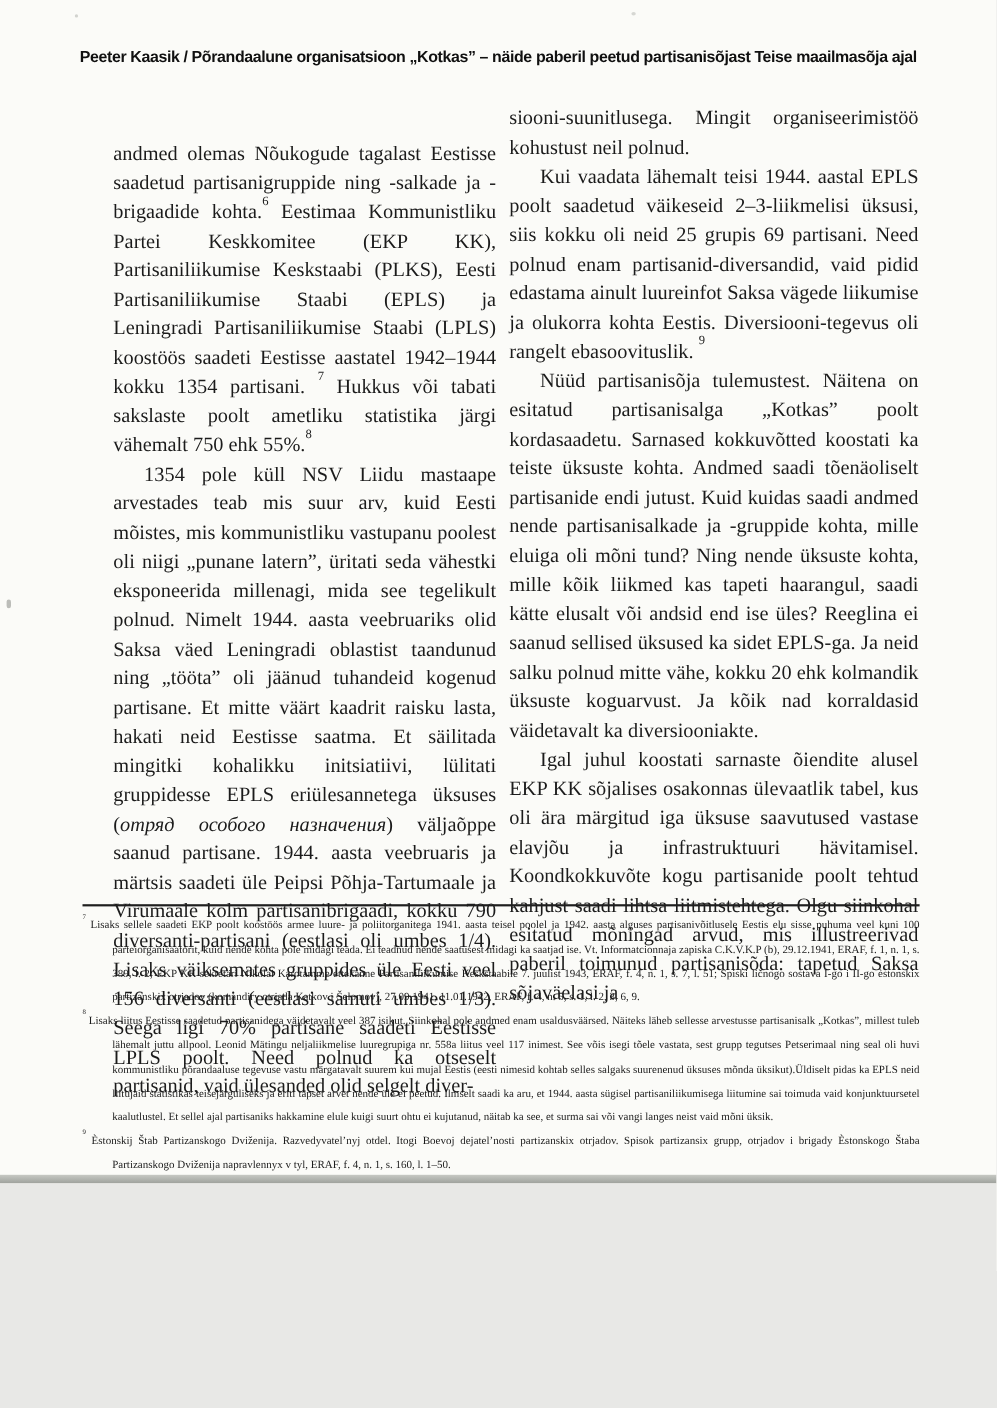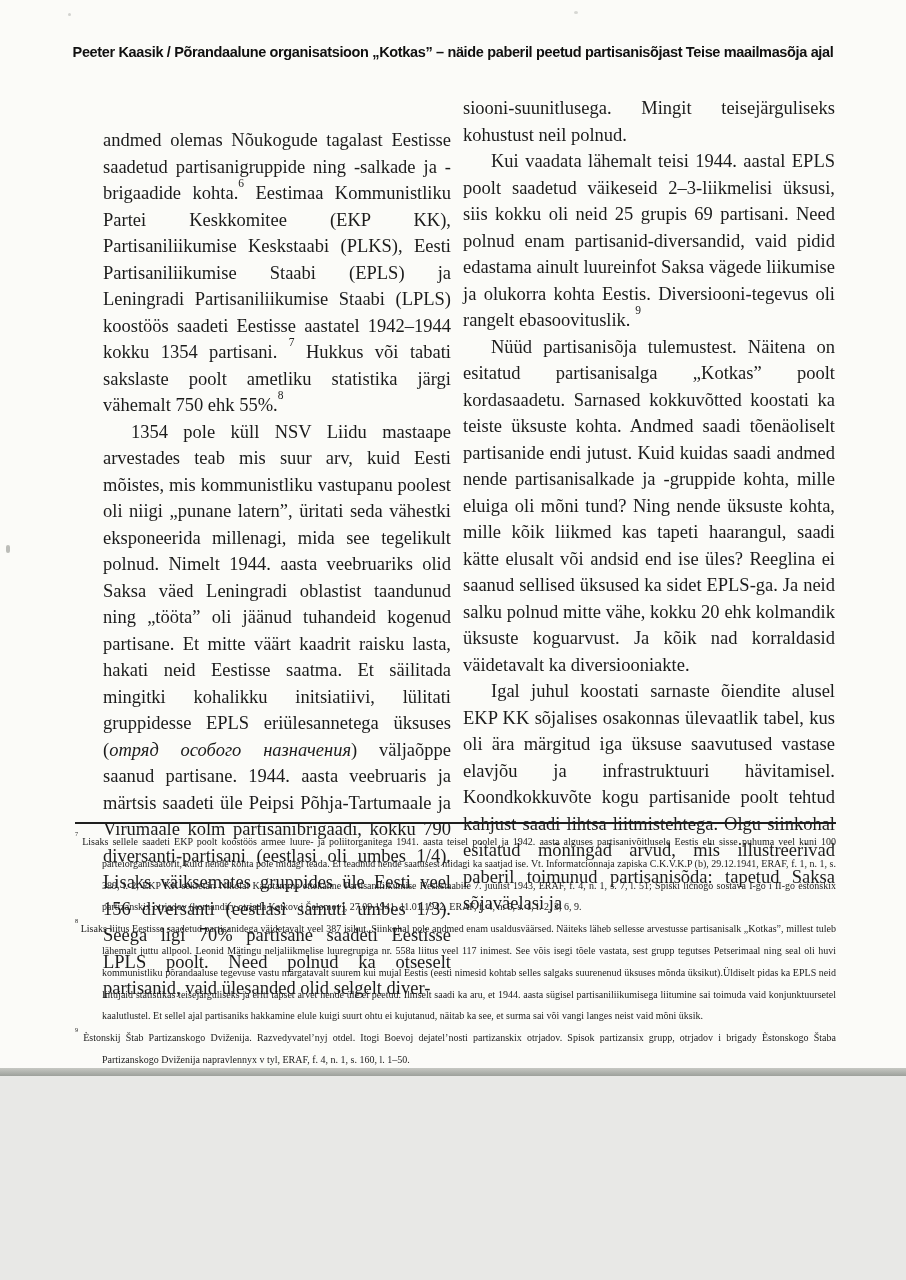--- a/index.html
+++ b/index.html
@@ -48,21 +48,21 @@
 <div class="page">
 
   <div class="header">Peeter Kaasik / Põrandaalune organisatsioon „Kotkas” – näide paberil peetud partisanisõjast Teise maailmasõja ajal</div>
 
   <div class="col" id="col-left">
       <p class="para">andmed olemas Nõukogude tagalast Eestisse saadetud partisanigruppide ning -salkade ja -brigaadide kohta.<sup>6</sup> Eestimaa Kommunistliku Partei Keskkomitee (EKP KK), Partisaniliikumise Keskstaabi (PLKS), Eesti Partisaniliikumise Staabi (EPLS) ja Leningradi Partisaniliikumise Staabi (LPLS) koostöös saadeti Eestisse aastatel 1942–1944 kokku 1354 partisani. <sup>7</sup> Hukkus või tabati sakslaste poolt ametliku statistika järgi vähemalt 750 ehk 55%.<sup>8</sup></p>
       <p class="para indent">1354 pole küll NSV Liidu mastaape arvestades teab mis suur arv, kuid Eesti mõistes, mis kommunistliku vastupanu poolest oli niigi „punane latern”, üritati seda vähestki eksponeerida millenagi, mida see tegelikult polnud. Nimelt 1944. aasta veebruariks olid Saksa väed Leningradi oblastist taandunud ning „tööta” oli jäänud tuhandeid kogenud partisane. Et mitte väärt kaadrit raisku lasta, hakati neid Eestisse saatma. Et säilitada mingitki kohalikku initsiatiivi, lülitati gruppidesse EPLS eriülesannetega üksuses (<i>отряд особого назначения</i>) väljaõppe saanud partisane. 1944. aasta veebruaris ja märtsis saadeti üle Peipsi Põhja-Tartumaale ja Virumaale kolm partisanibrigaadi, kokku 790 diversanti-partisani (eestlasi oli umbes 1/4). Lisaks väiksemates gruppides üle Eesti veel 156 diversanti (eestlasi samuti umbes 1/3). Seega ligi 70% partisane saadeti Eestisse LPLS poolt. Need polnud ka otseselt partisanid, vaid ülesanded olid selgelt diver-</p>
     </div>
 
   <div class="col" id="col-right">
-      <p class="para">siooni-suunitlusega. Mingit teisejärguliseks kohustust neil polnud.</p>
+      <p class="para">siooni-suunitlusega. Mingit organiseerimistöö kohustust neil polnud.</p>
       <p class="para indent">Kui vaadata lähemalt teisi 1944. aastal EPLS poolt saadetud väikeseid 2–3-liikmelisi üksusi, siis kokku oli neid 25 grupis 69 partisani. Need polnud enam partisanid-diversandid, vaid pidid edastama ainult luureinfot Saksa vägede liikumise ja olukorra kohta Eestis. Diversiooni-tegevus oli rangelt ebasoovituslik. <sup>9</sup></p>
       <p class="para indent">Nüüd partisanisõja tulemustest. Näitena on esitatud partisanisalga „Kotkas” poolt kordasaadetu. Sarnased kokkuvõtted koostati ka teiste üksuste kohta. Andmed saadi tõenäoliselt partisanide endi jutust. Kuid kuidas saadi andmed nende partisanisalkade ja -gruppide kohta, mille eluiga oli mõni tund? Ning nende üksuste kohta, mille kõik liikmed kas tapeti haarangul, saadi kätte elusalt või andsid end ise üles? Reeglina ei saanud sellised üksused ka sidet EPLS-ga. Ja neid salku polnud mitte vähe, kokku 20 ehk kolmandik üksuste koguarvust. Ja kõik nad korraldasid väidetavalt ka diversiooniakte.</p>
       <p class="para indent">Igal juhul koostati sarnaste õiendite alusel EKP KK sõjalises osakonnas ülevaatlik tabel, kus oli ära märgitud iga üksuse saavutused vastase elavjõu ja infrastruktuuri hävitamisel. Koondkokkuvõte kogu partisanide poolt tehtud kahjust saadi lihtsa liitmistehtega. Olgu siinkohal esitatud mõningad arvud, mis illustreerivad paberil toimunud partisanisõda: tapetud Saksa sõjaväelasi ja</p>
     </div>
 
   <div class="fn-rule"></div>
 
   <div class="footnotes" id="footnotes">
       <p class="footnote"><sup>7</sup> Lisaks sellele saadeti EKP poolt koostöös armee luure- ja poliitorganitega 1941. aasta teisel poolel ja 1942. aasta alguses partisanivõitlusele Eestis elu sisse puhuma veel kuni 100 parteiorganisaatorit, kuid nende kohta pole midagi teada. Ei teadnud nende saatusest midagi ka saatjad ise. Vt. Informatcionnaja zapiska C.K.V.K.P (b), 29.12.1941, ERAF, f. 1, n. 1, s. 389, l. 2; EKP KK sekretäri Nikolai Karotamme ettekanne Partisaniliikumise Keskstaabile 7. juulist 1943, ERAF, f. 4, n. 1, s. 7, l. 51; Spiski ličnogo sostava I-go i II-go èstonskix partizanskix otrjadov (komandiry otrjada Katkov i Šelomov), 27.09.1941, 11.01.1942, ERAF, f. 4, n. 5, s. 1, l. 2, 3, 6, 9.</p>
       <p class="footnote"><sup>8</sup> Lisaks liitus Eestisse saadetud partisanidega väidetavalt veel 387 isikut. Siinkohal pole andmed enam usaldusväärsed. Näiteks läheb sellesse arvestusse partisanisalk „Kotkas”, millest tuleb lähemalt juttu allpool. Leonid Mätingu neljaliikmelise luuregrupiga nr. 558a liitus veel 117 inimest. See võis isegi tõele vastata, sest grupp tegutses Petserimaal ning seal oli huvi kommunistliku põrandaaluse tegevuse vastu märgatavalt suurem kui mujal Eestis (eesti nimesid kohtab selles salgaks suurenenud üksuses mõnda üksikut).Üldiselt pidas ka EPLS neid liitujaid statistikas teisejärguliseks ja eriti täpset arvet nende üle ei peetud. Ilmselt saadi ka aru, et 1944. aasta sügisel partisaniliikumisega liitumine sai toimuda vaid konjunktuursetel kaalutlustel. Et sellel ajal partisaniks hakkamine elule kuigi suurt ohtu ei kujutanud, näitab ka see, et surma sai või vangi langes neist vaid mõni üksik.</p>

